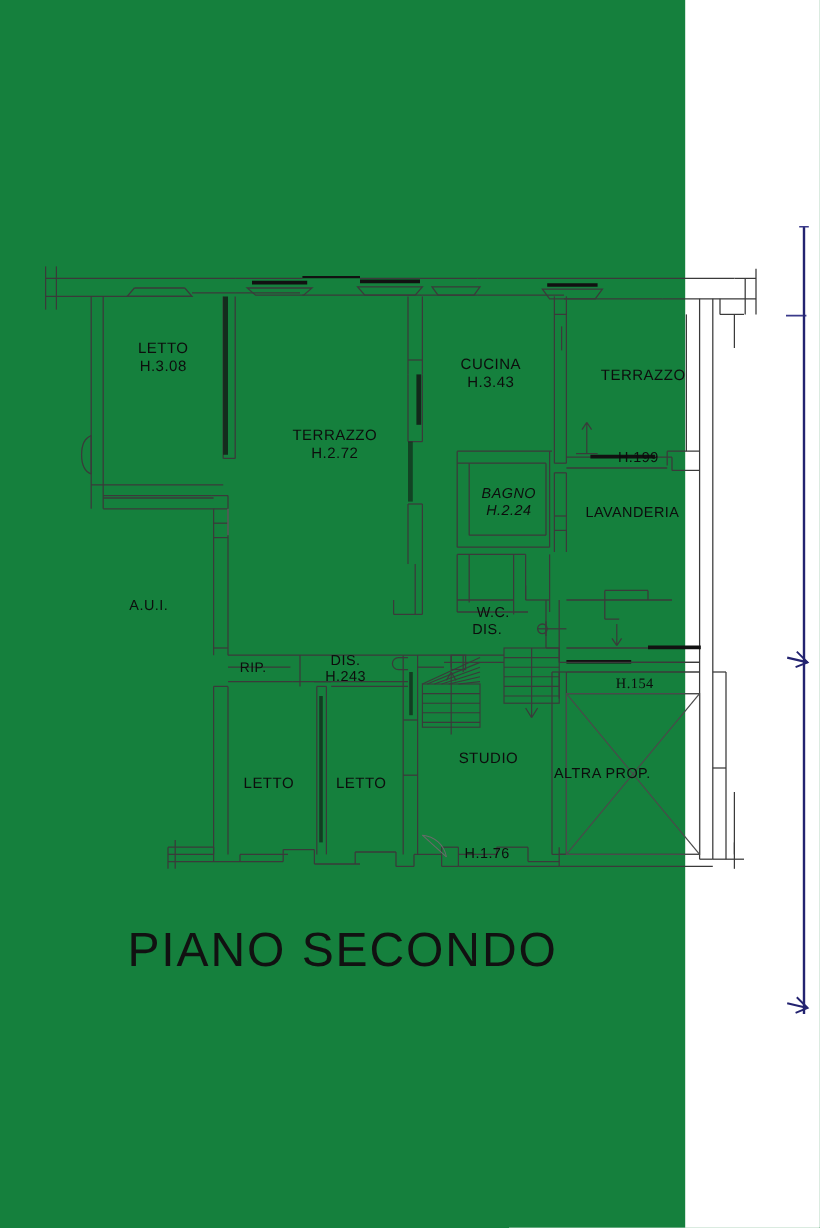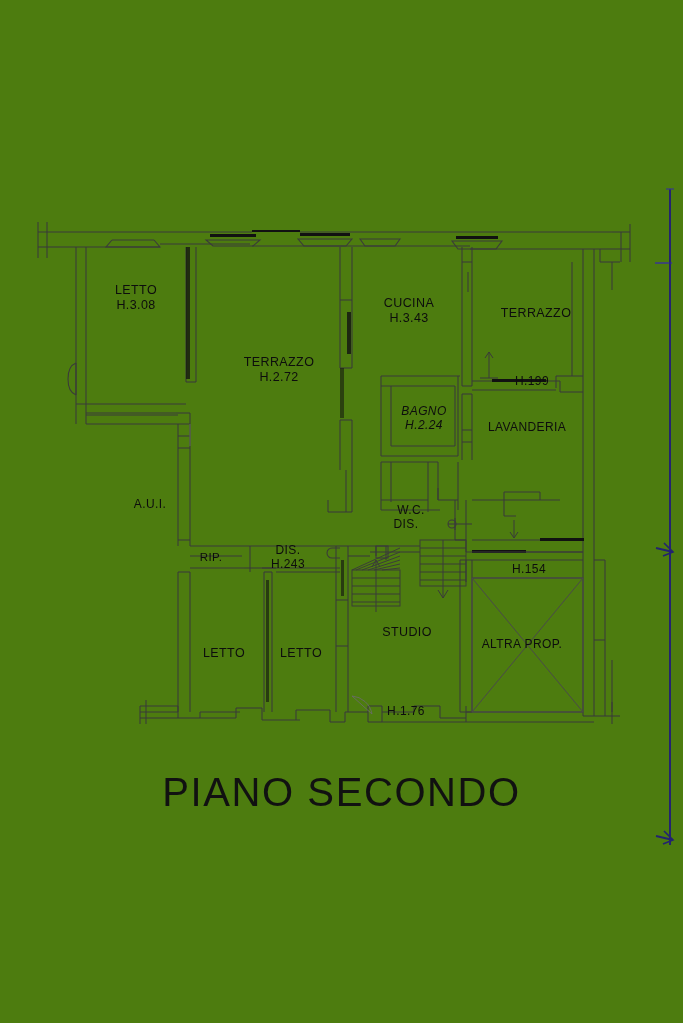--- a/index.html
+++ b/index.html
@@ -4,21 +4,21 @@
 <title>Piano Secondo</title>
 <style>
   html,body{margin:0;padding:0;background:#ffffff;}
   body{
     width:683px;height:1023px;
     font-family:"Liberation Sans", sans-serif;
     color:#111;
     overflow:hidden;
     position:relative;
   }
-  #plan-root{position:relative;width:683px;height:1023px;background:#4d7c0f;}
+  #plan-root{position:relative;width:571px;height:1023px;background:#15803d;}
   #floorplan-svg{position:absolute;left:0;top:0;width:683px;height:1023px;display:block;}
   .room-label{
     position:absolute;
     font-family:"Liberation Sans", sans-serif;
     color:#0d0d0d;
     white-space:nowrap;
     letter-spacing:.4px;
     text-align:center;
     line-height:1.18;
     pointer-events:none;
@@ -373,52 +373,52 @@
   </div>
 
   <div class="room-label rl-md" style="left:411px;top:482px;transform:translate(-50%,-50%);margin-top:28px;">
     <span class="ln">W.C.</span>
   </div>
 
   <div class="room-label rl-md" style="left:406px;top:524px;transform:translate(-50%,-50%);">
     <span class="ln">DIS.</span>
   </div>
 
-  <div class="room-label rl-md" style="left:124px;top:504px;transform:translate(-50%,-50%);margin-left:26px;">
+  <div class="room-label rl-md" style="left:124px;top:504px;transform:translate(-50%,-50%);">
     <span class="ln">A.U.I.</span>
   </div>
 
   <div class="room-label rl-sm" style="left:211px;top:558px;transform:translate(-50%,-50%);">
     <span class="ln">RIP.</span>
   </div>
 
   <div class="room-label rl-md" style="left:288px;top:557px;transform:translate(-50%,-50%);">
     <span class="ln">DIS.</span>
     <span class="ln">H.243</span>
   </div>
 
-  <div class="room-label rl-md" style="left:529px;top:569px;transform:translate(-50%,-50%);">
+  <div class="room-label rl-md" style="left:529px;top:569px;transform:translate(-50%,-50%);font-family:Liberation Serif, serif;">
     <span class="ln">H.154</span>
   </div>
 
   <div class="room-label rl-lg" style="left:224px;top:653px;transform:translate(-50%,-50%);">
     <span class="ln">LETTO</span>
   </div>
 
   <div class="room-label rl-lg" style="left:301px;top:653px;transform:translate(-50%,-50%);">
     <span class="ln">LETTO</span>
   </div>
 
   <div class="room-label rl-lg" style="left:407px;top:632px;transform:translate(-50%,-50%);">
     <span class="ln">STUDIO</span>
   </div>
 
   <div class="room-label rl-md" style="left:406px;top:711px;transform:translate(-50%,-50%);">
     <span class="ln">H.1.76</span>
   </div>
 
-  <div class="room-label rl-md" style="left:522px;top:644px;transform:translate(-50%,-50%);">
+  <div class="room-label rl-md" style="left:502px;top:644px;transform:translate(-50%,-50%);">
     <span class="ln">ALTRA PROP.</span>
   </div>
 
   <div id="plan-title">PIANO SECONDO</div>
 
 </div>
 
 </body></html>

